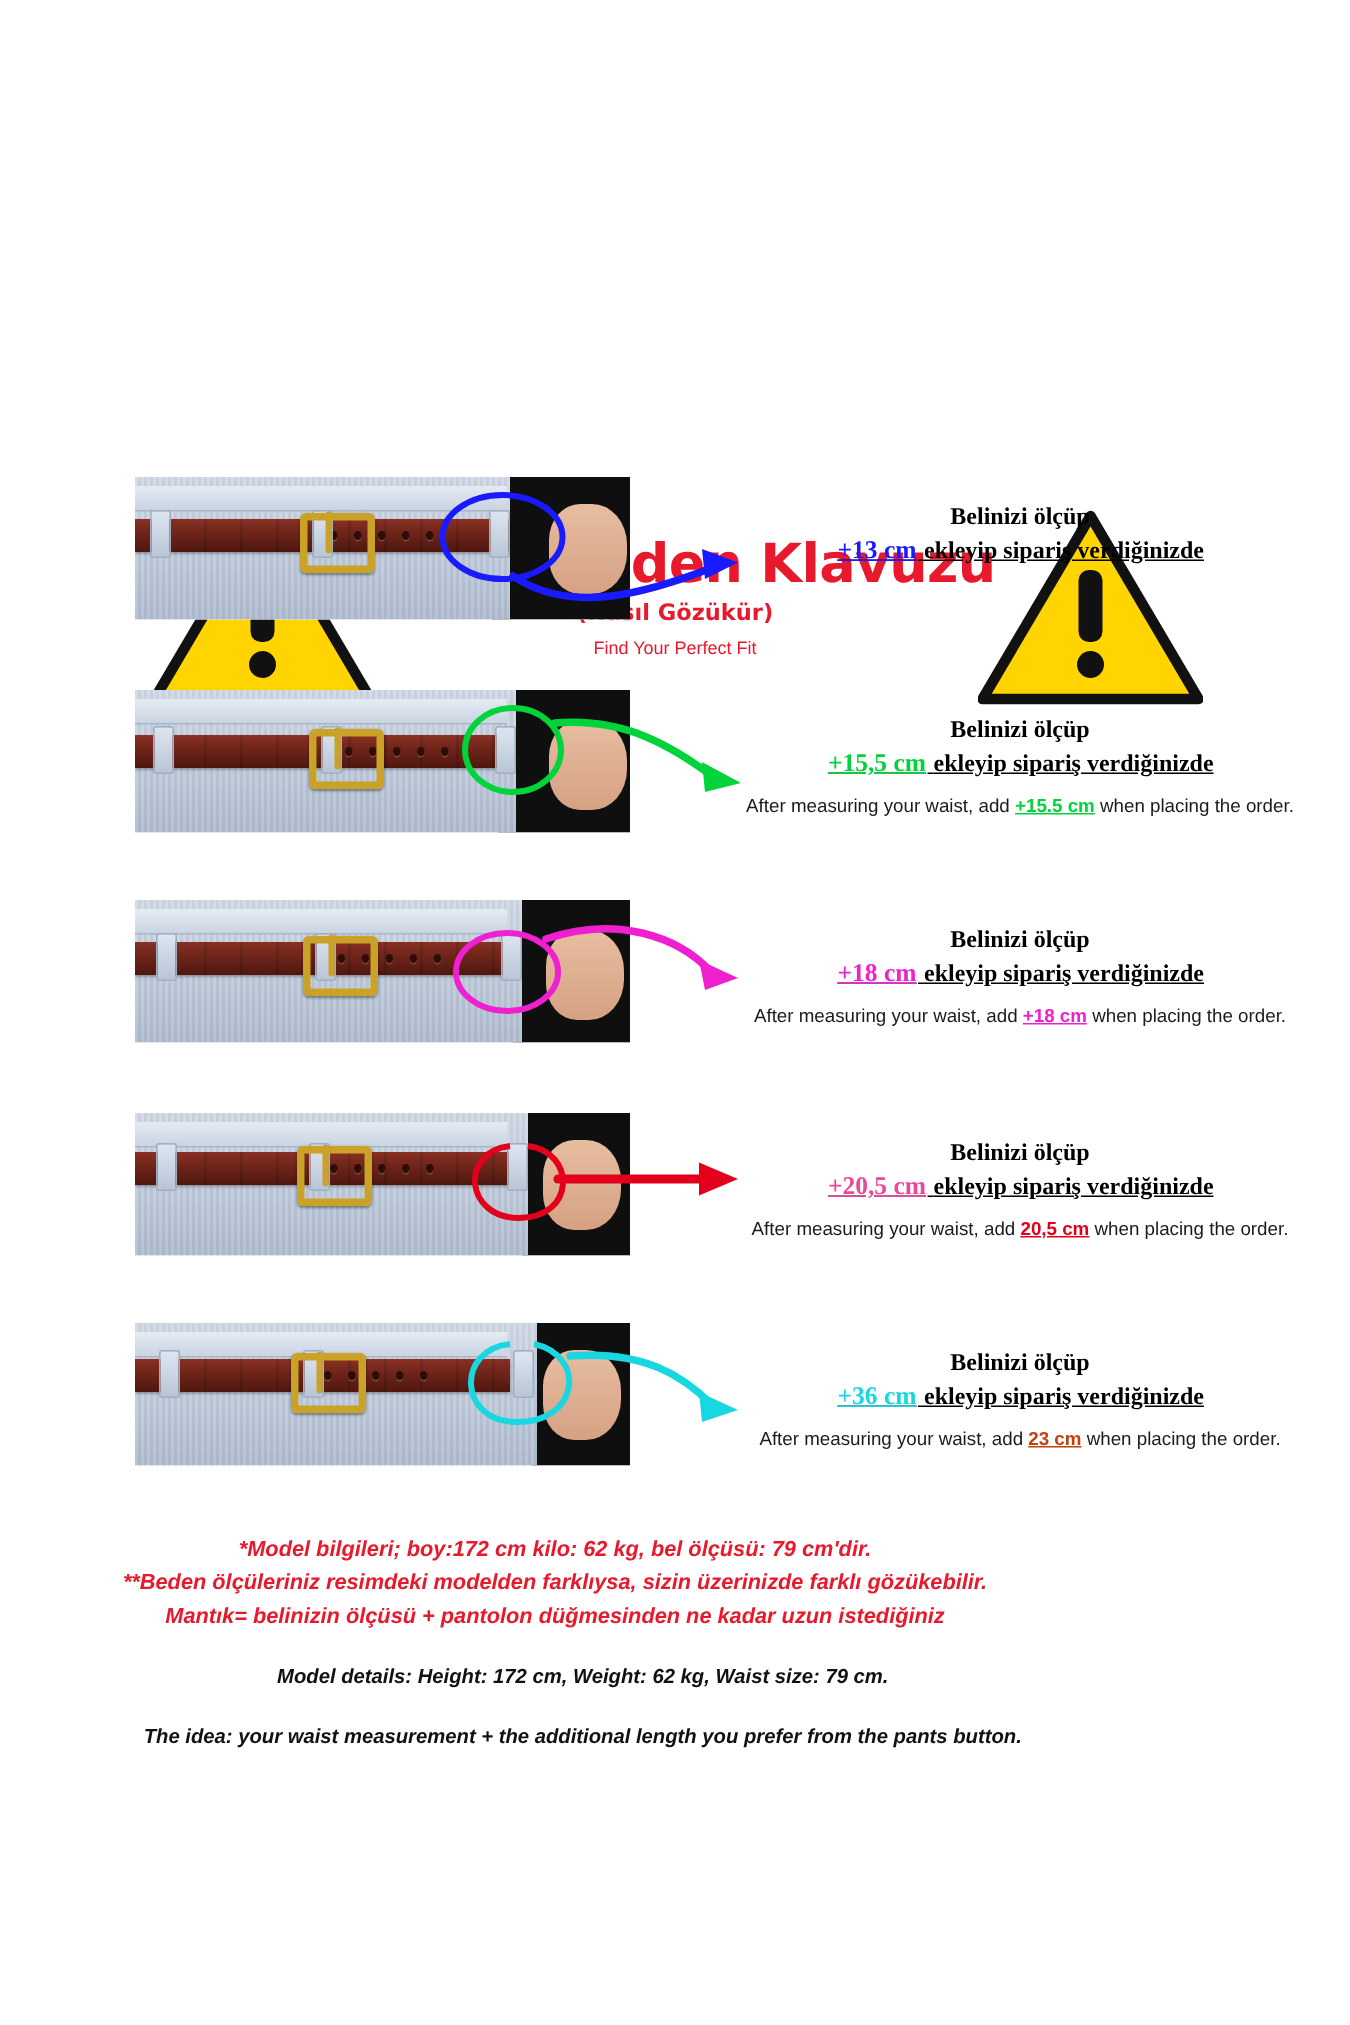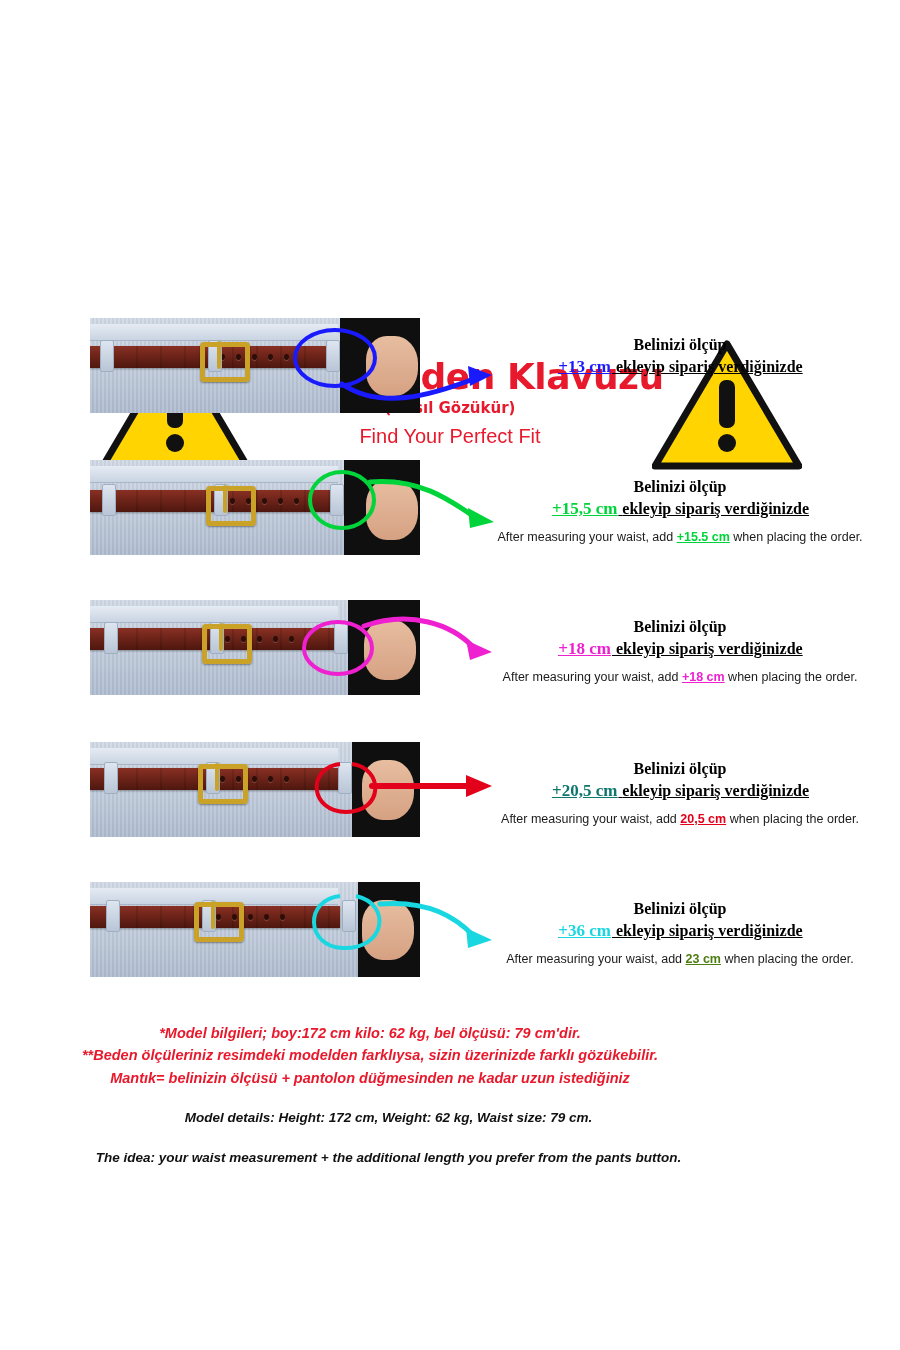--- a/index.html
+++ b/index.html
@@ -53,21 +53,21 @@
   }
   .title-sub {
     font-family: "DejaVu Sans", sans-serif;
     font-weight: bold;
     font-size: 15px;
     color: #e8192c;
     margin-top: 3px;
   }
   .title-en {
     font-family: "Liberation Sans", sans-serif;
-    font-size: 20px;
+    font-size: 12px;
     color: #e8192c;
     margin-top: 8px;
   }
 
   
   .row {
     position: absolute;
     left: 0;
     width: 900px;
     height: 100px;
@@ -410,21 +410,21 @@
       <div class="ph-hand" style="right:6px;top:18px;"></div>
     </div>
     <svg class="overlay" viewBox="0 0 230 95">
       <path d="M60 22 C 26 26, 30 70, 66 70 C 104 70, 104 26, 72 22" fill="none" stroke="#e2001a" stroke-width="4"></path>
       <path d="M92 44 L 192 44" fill="none" stroke="#e2001a" stroke-width="6" stroke-linecap="round"></path>
       <polygon points="212,44 186,33 186,55" fill="#e2001a"></polygon>
     </svg>
     <div class="txt">
       <div class="tr-line1">Belinizi ölçüp</div>
       <div class="tr-line2">
-        <span class="hl" style="color:#0f766e">+20,5 cm</span>
+        <span class="hl" style="color:#ec4899">+20,5 cm</span>
         <span>ekleyip sipariş verdiğinizde</span>
       </div>
       <div class="en">
         <span>After measuring your waist, add</span>
         <b style="color:#e2001a">20,5 cm</b>
         <span>when placing the order.</span>
       </div>
     </div>
   </div>
 
@@ -454,21 +454,21 @@
       <polygon points="212,58 186,46 188,66" fill="#19d7e0"></polygon>
     </svg>
     <div class="txt">
       <div class="tr-line1">Belinizi ölçüp</div>
       <div class="tr-line2">
         <span class="hl" style="color:#19d7e0">+36 cm</span>
         <span>ekleyip sipariş verdiğinizde</span>
       </div>
       <div class="en">
         <span>After measuring your waist, add</span>
-        <b style="color:#4d7c0f">23 cm</b>
+        <b style="color:#c2410c">23 cm</b>
         <span>when placing the order.</span>
       </div>
     </div>
   </div>
 
   <div class="footer">
     <div class="foot-tr">*Model bilgileri; boy:172 cm kilo: 62 kg, bel ölçüsü: 79 cm'dir.</div>
     <div class="foot-tr">**Beden ölçüleriniz resimdeki modelden farklıysa, sizin üzerinizde farklı gözükebilir.</div>
     <div class="foot-tr">Mantık= belinizin ölçüsü + pantolon düğmesinden ne kadar uzun istediğiniz</div>
     <div class="foot-en">Model details: Height: 172 cm, Weight: 62 kg, Waist size: 79 cm.</div>

